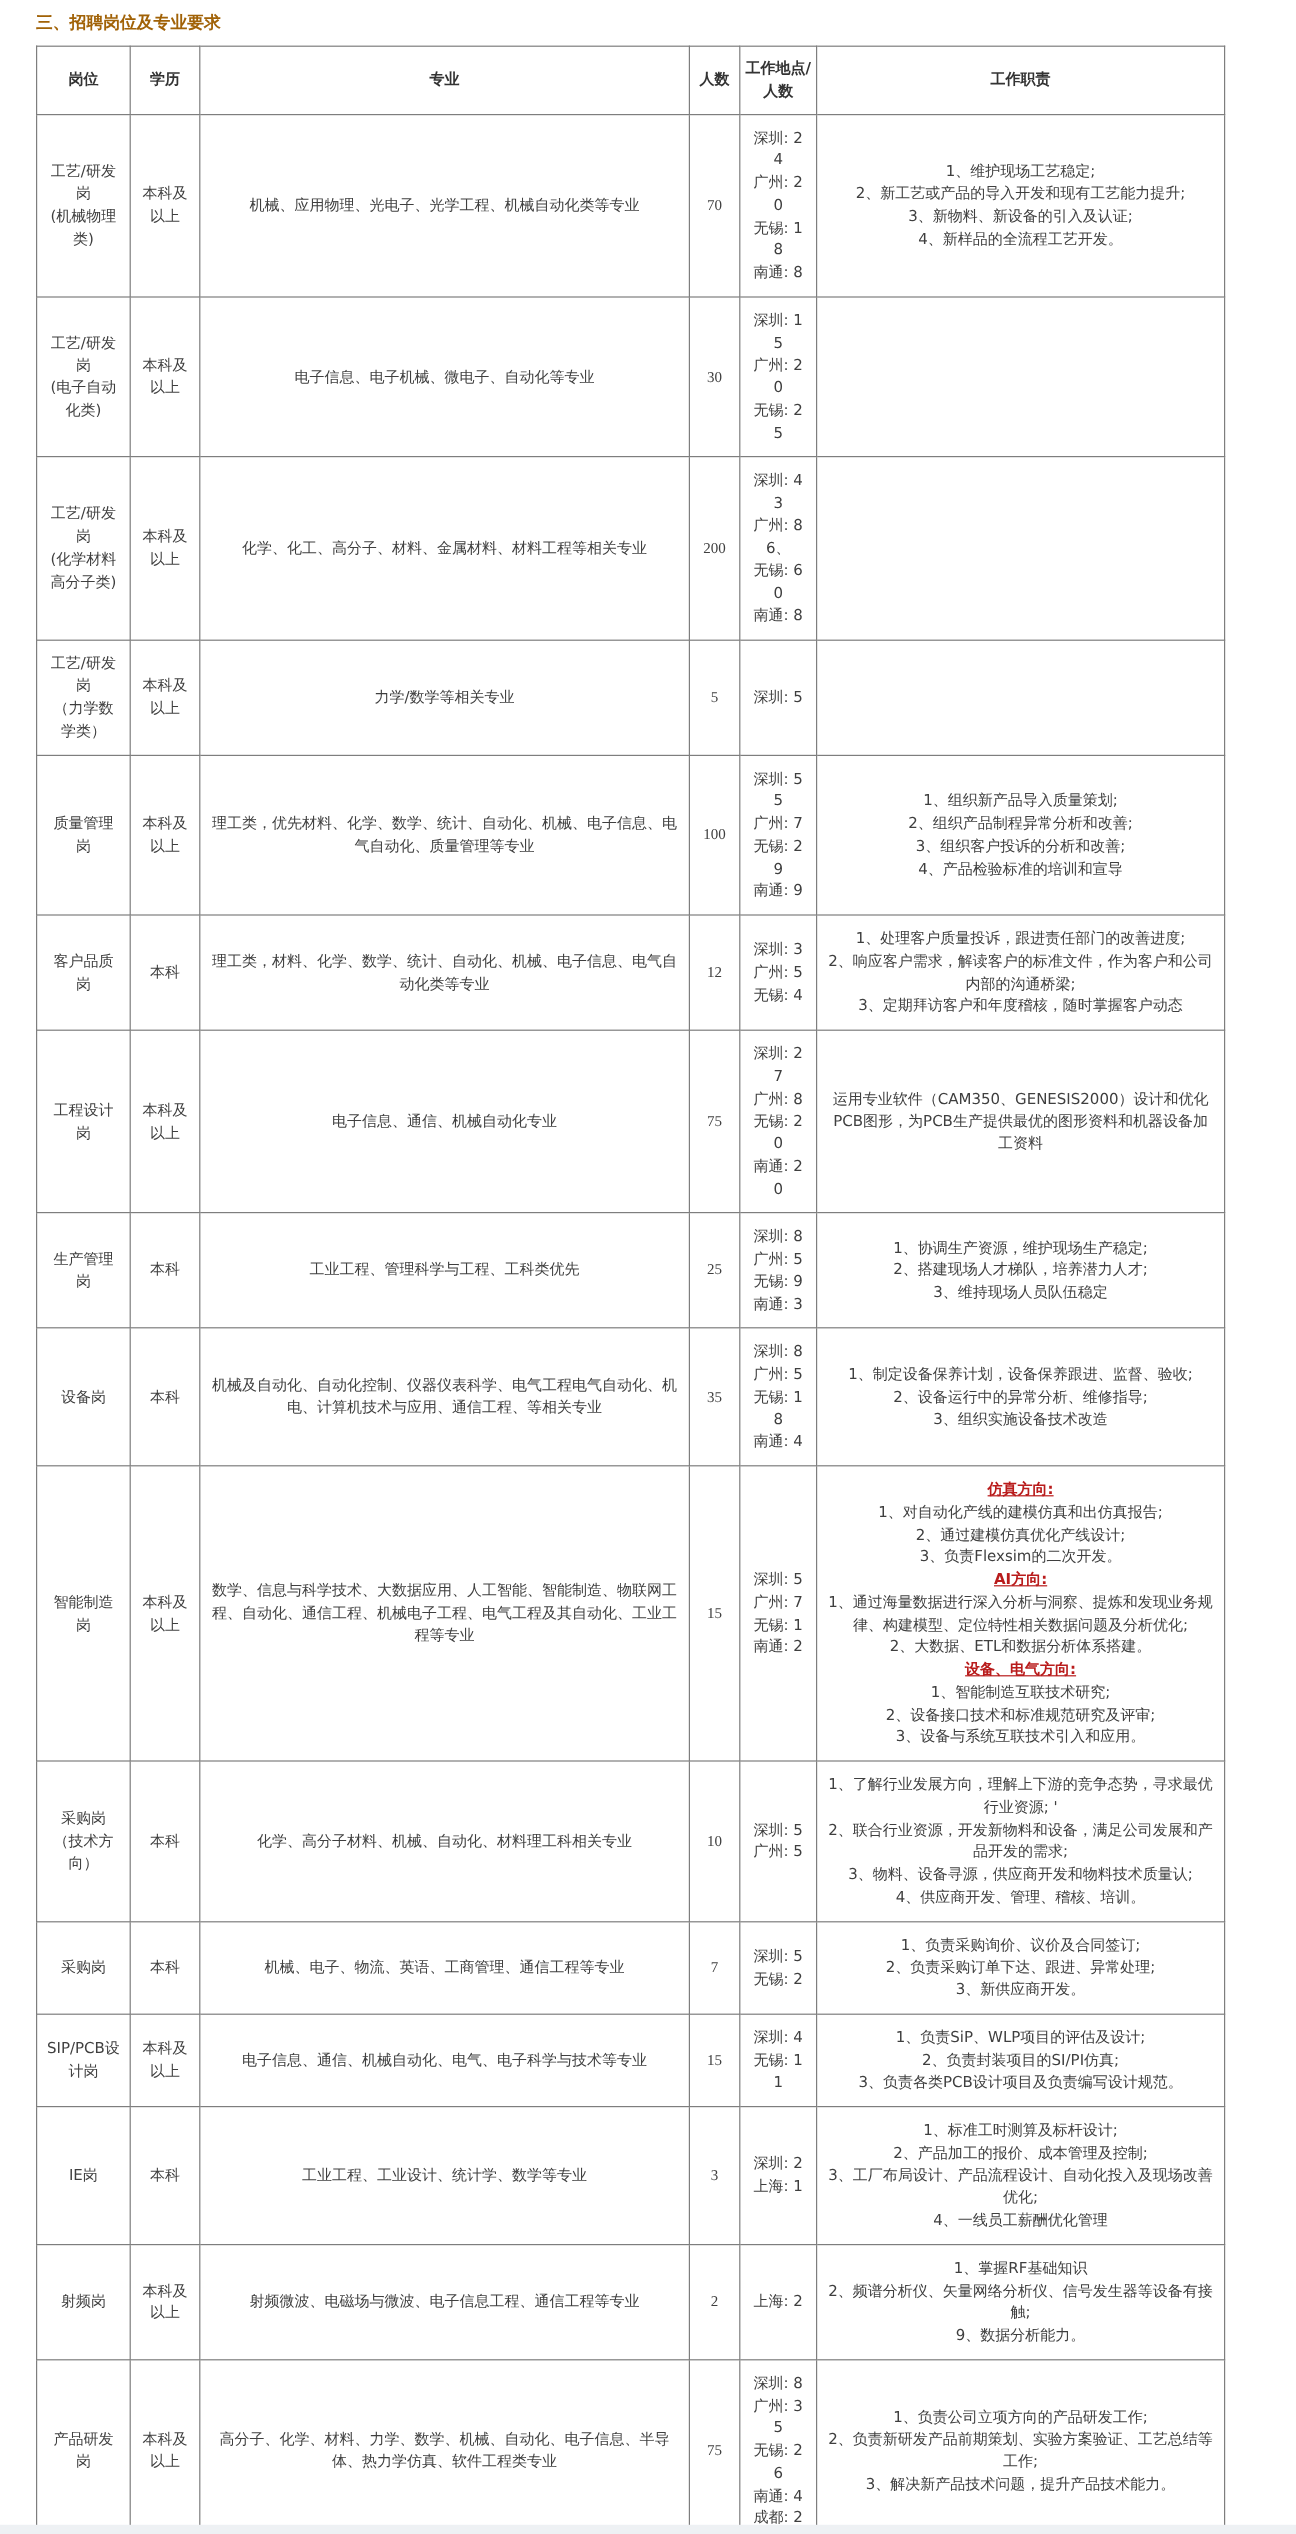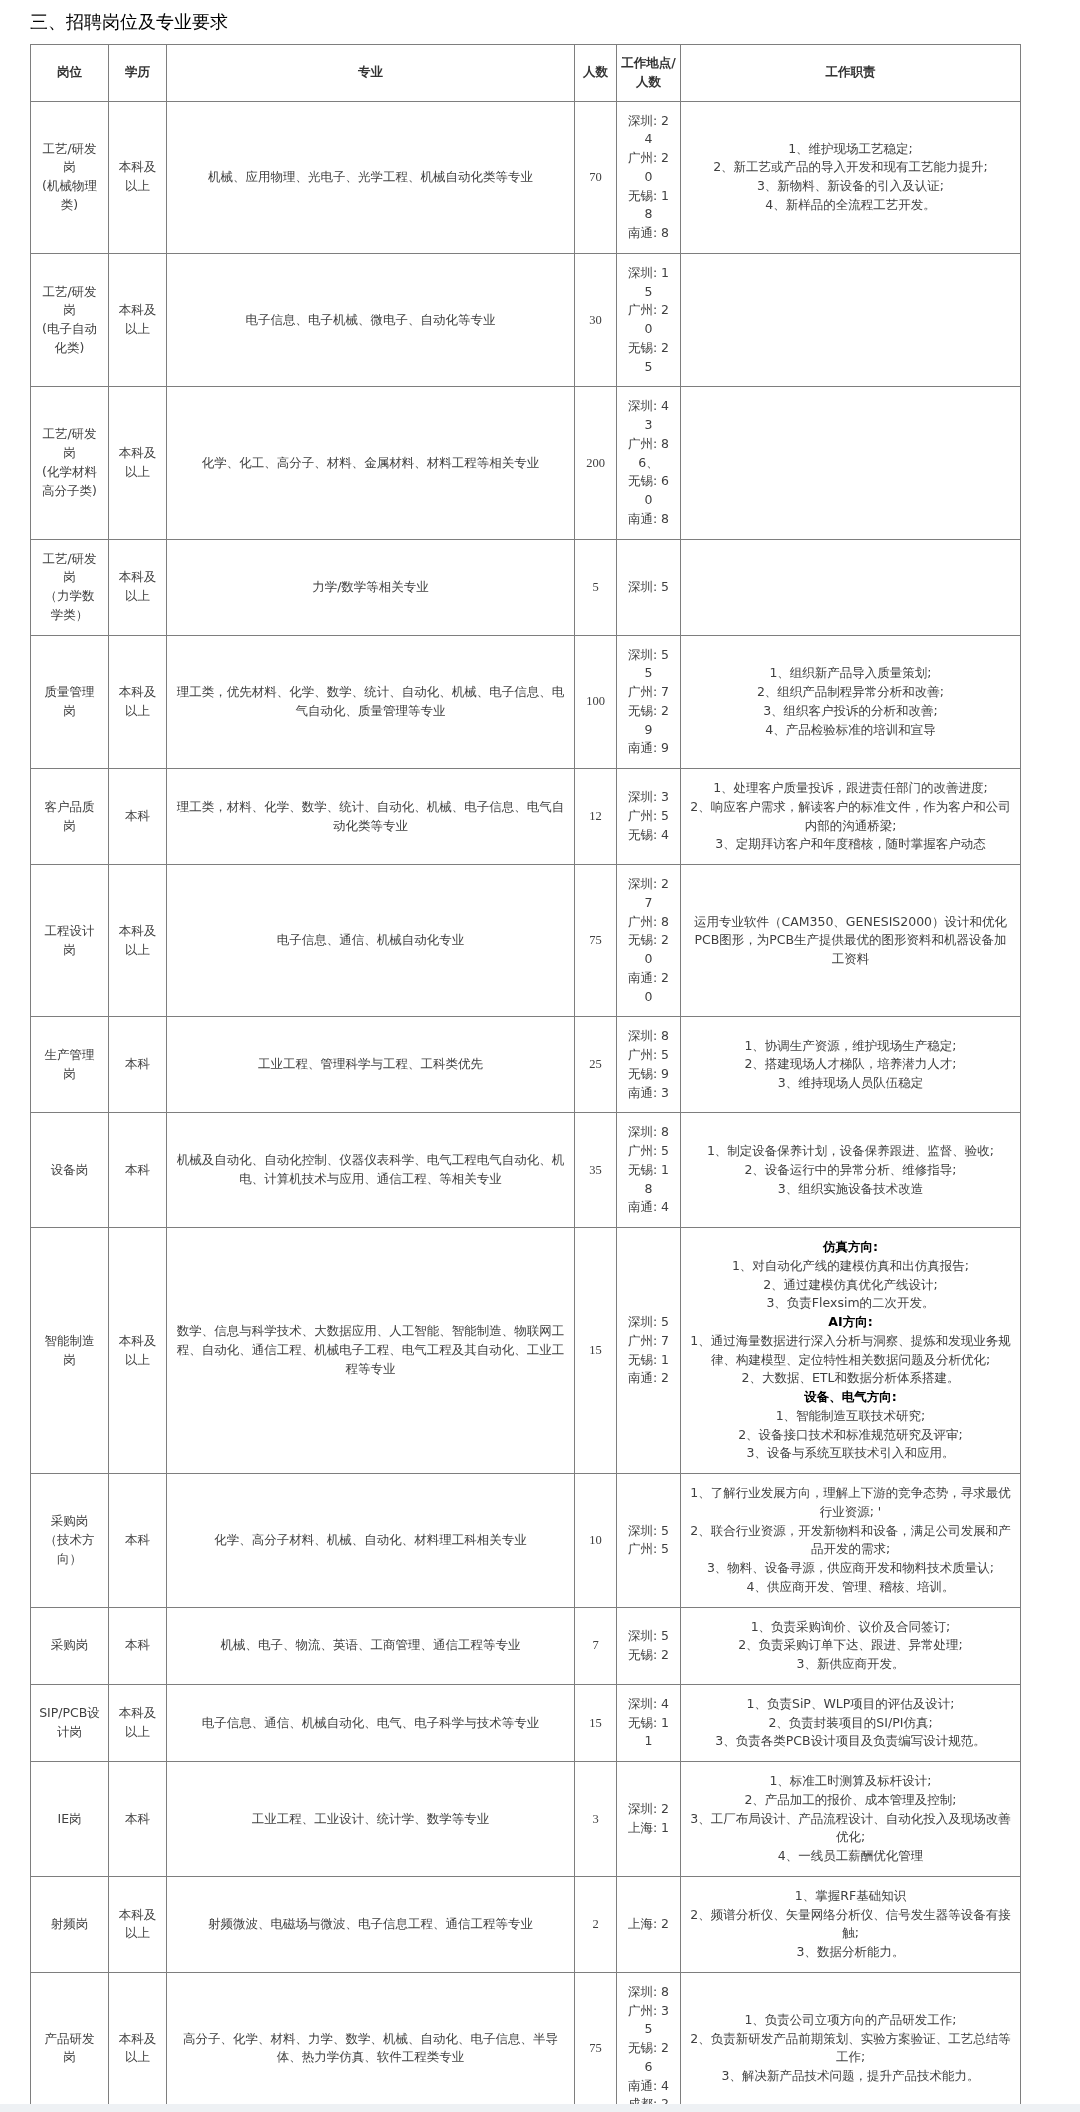--- a/index.html
+++ b/index.html
@@ -12,23 +12,23 @@
     height: 2112px;
     overflow: hidden;
     position: relative;
     font-family: "DejaVu Sans", "Liberation Sans", sans-serif;
     color: #3f3f3f;
   }
   .page {
     padding: 6px 30px 0 30px;
   }
   .doc-title {
-    font-size: 18px;
-    font-weight: normal;
-    color: #000000;
+    font-size: 14px;
+    font-weight: bold;
+    color: #a16207;
     margin: 4px 0 10px 0;
   }
   table.recruit {
     border-collapse: collapse;
     width: 990px;
     table-layout: fixed;
   }
   table.recruit th, table.recruit td {
     border: 1px solid #7e7e7e;
     text-align: center;
@@ -50,21 +50,21 @@
     padding-right: 8px;
   }
   td.loc {
     white-space: pre-line;
     word-break: break-all;
     padding-left: 8px;
     padding-right: 8px;
   }
   td.num { padding-left: 2px; padding-right: 2px; font-family: Liberation Serif, serif; }
   td.duties div { text-align: center; }
-  td.duties div.bold { font-weight: bold; color: #000000; }
+  td.duties div.bold { font-weight: bold; color: #b91c1c; text-decoration: underline; }
   .bottom-strip {
     position: absolute;
     left: 0;
     bottom: 0;
     width: 1080px;
     height: 8px;
     background: #eef1f4;
   }
 </style>
 </head>
@@ -293,21 +293,21 @@
         </tr>
         <tr>
           <td class="pos">射频岗</td>
           <td class="edu">本科及以上</td>
           <td class="majors">射频微波、电磁场与微波、电子信息工程、通信工程等专业</td>
           <td class="num">2</td>
           <td class="loc">上海: 2</td>
           <td class="duties">
             <div>1、掌握RF基础知识</div>
             <div>2、频谱分析仪、矢量网络分析仪、信号发生器等设备有接触;</div>
-            <div>3、数据分析能力。</div>
+            <div>9、数据分析能力。</div>
           </td>
         </tr>
         <tr>
           <td class="pos">产品研发岗</td>
           <td class="edu">本科及以上</td>
           <td class="majors">高分子、化学、材料、力学、数学、机械、自动化、电子信息、半导体、热力学仿真、软件工程类专业</td>
           <td class="num">75</td>
           <td class="loc">深圳: 8
 广州: 35
 无锡: 26

